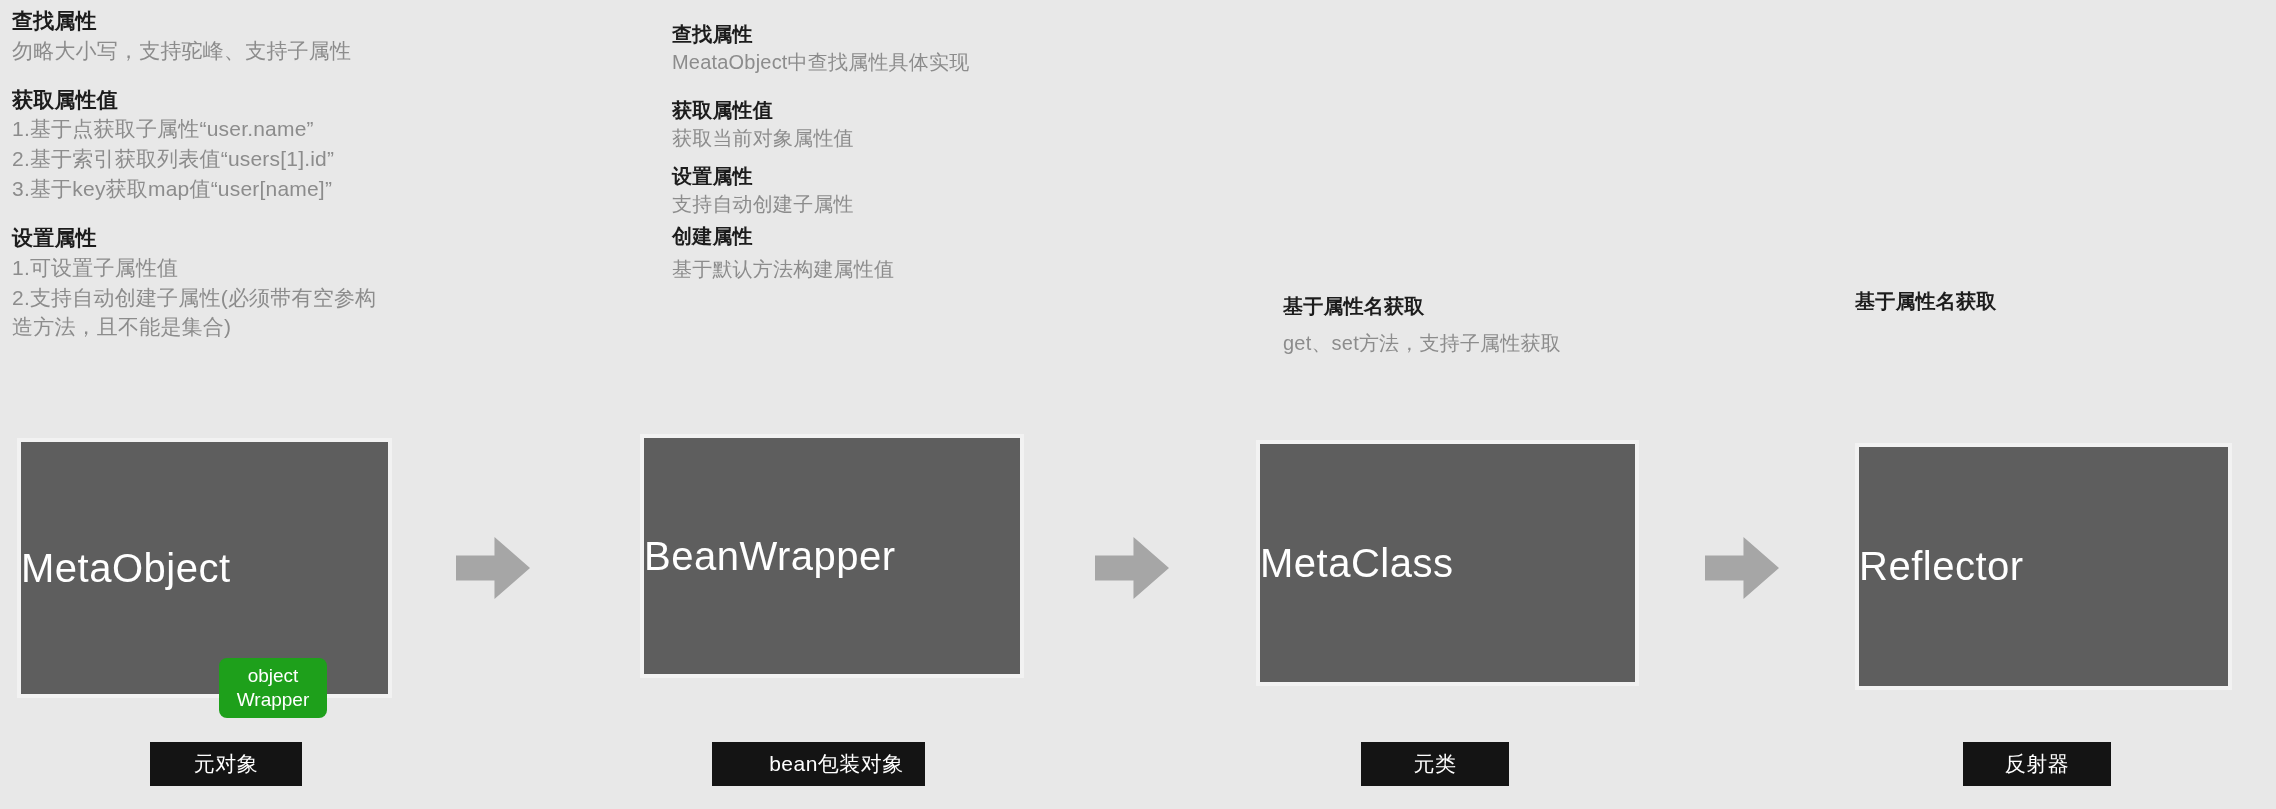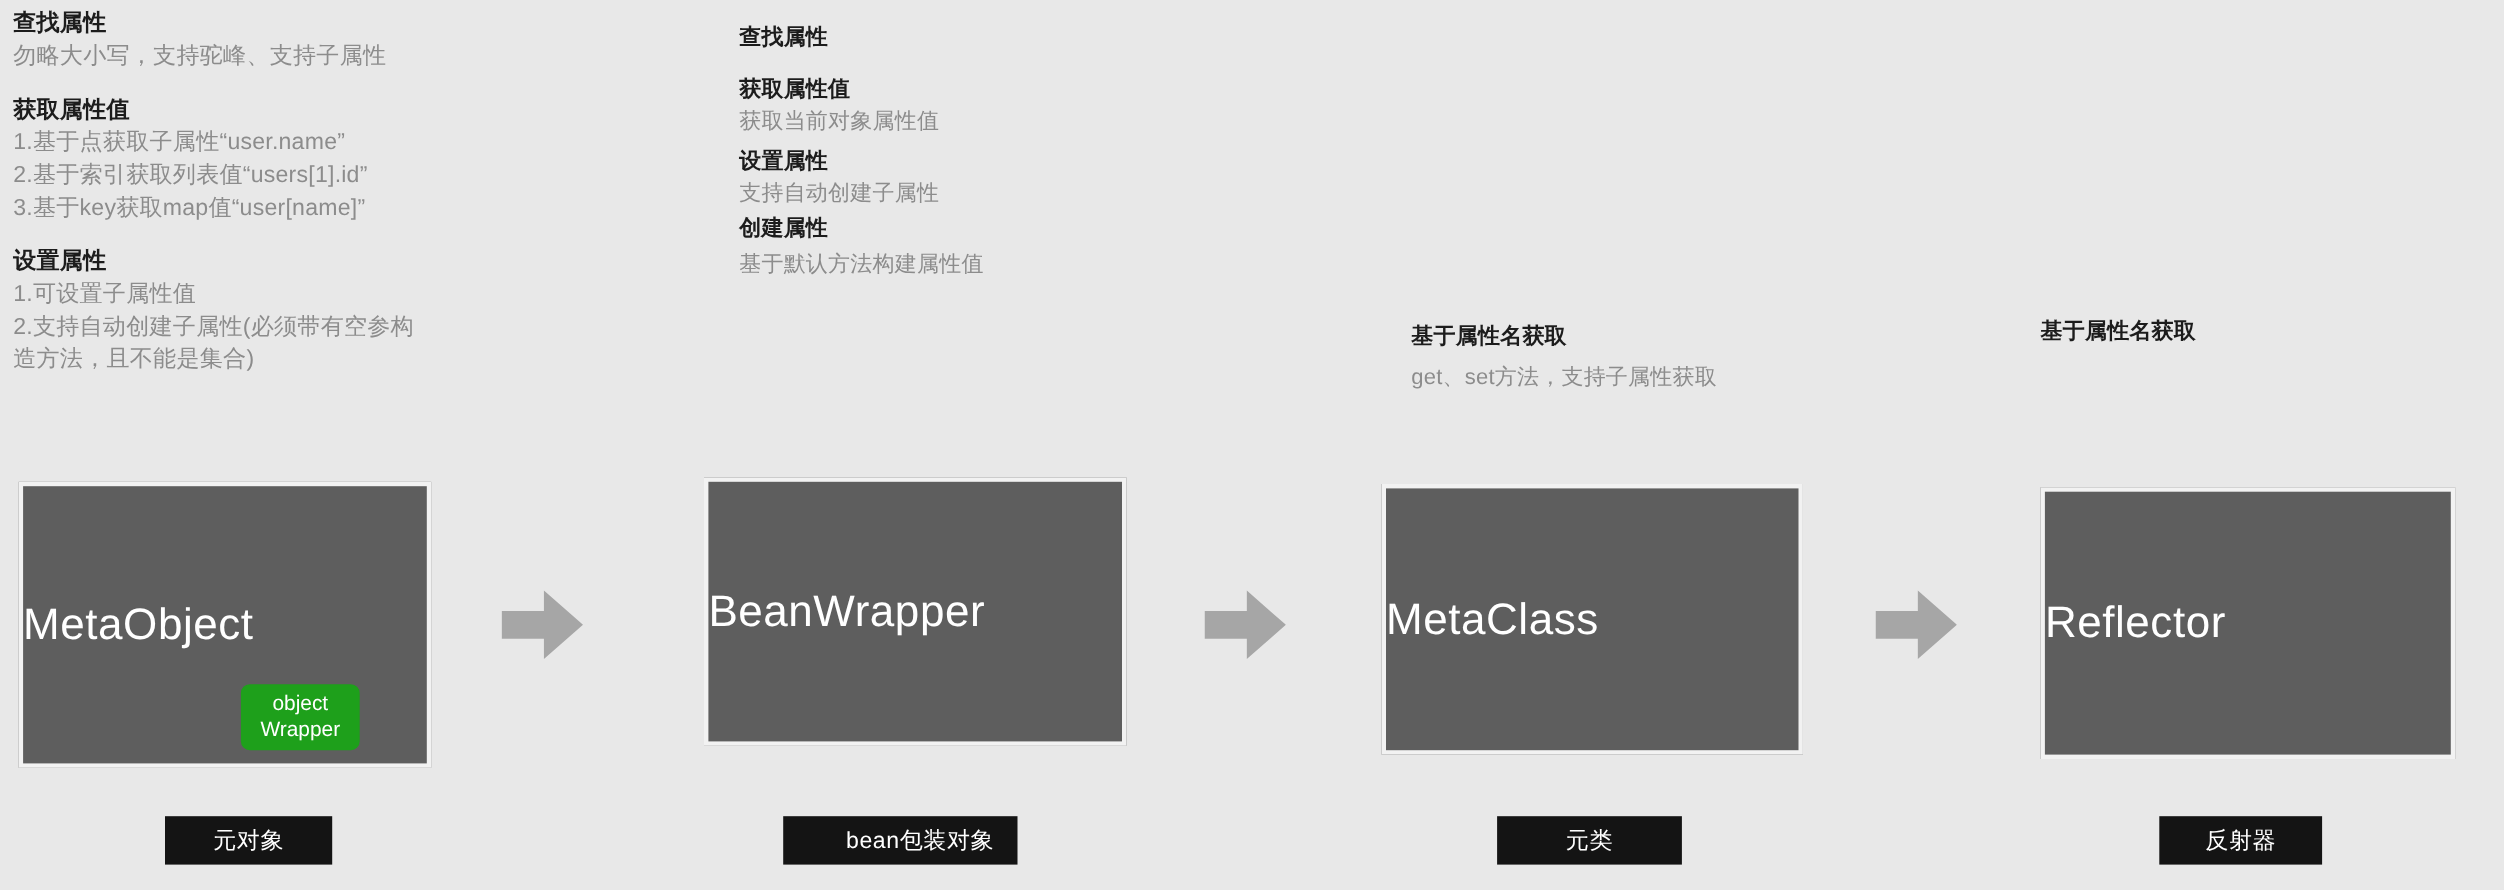--- a/index.html
+++ b/index.html
@@ -83,20 +83,21 @@
     background: #1ea01b;
     color: #ffffff;
     border-radius: 8px;
     font-size: 19px;
     line-height: 1.25;
     text-align: center;
     padding: 6px 14px;
     box-sizing: border-box;
     font-weight: 400;
     white-space: pre-line;
+    margin-top: 36px;
   }
   #badge-objectwrapper {
     left: 219px;
     top: 622px;
     width: 108px;
     height: 60px;
     display: flex;
     align-items: center;
     justify-content: center;
   }
@@ -119,21 +120,21 @@
     font-size: 21px;
     letter-spacing: 0.5px;
     display: flex;
     align-items: center;
     justify-content: center;
     box-sizing: border-box;
     height: 44px;
   }
   #tag-0 { left: 150px;  top: 742px; width: 152px; }
   #tag-1 { left: 712px;  top: 742px; width: 213px; padding-left: 36px; }
-  #tag-2 { left: 1361px; top: 742px; width: 168px; }
+  #tag-2 { left: 1361px; top: 742px; width: 148px; }
   #tag-3 { left: 1963px; top: 742px; width: 148px; }
 </style>
 </head>
 <body>
 
 <div class="canvas">
 
   <div class="notes" id="col-0">
     <div class="note-h">查找属性</div>
     <div class="note-b">勿略大小写，支持驼峰、支持子属性</div>
@@ -144,20 +145,21 @@
 3.基于key获取map值“user[name]”</div>
     <div class="gap-lg"></div>
     <div class="note-h">设置属性</div>
     <div class="note-b">1.可设置子属性值
 2.支持自动创建子属性(必须带有空参构
 造方法，且不能是集合)</div>
   </div>
 
   <div class="notes" id="col-1">
     <div class="note-h">查找属性</div>
+    <div class="note-b">MeataObject中查找属性具体实现</div>
     <div class="gap-lg"></div>
     <div class="note-h">获取属性值</div>
     <div class="note-b">获取当前对象属性值</div>
     <div class="gap-sm"></div>
     <div class="note-h">设置属性</div>
     <div class="note-b">支持自动创建子属性</div>
     <div class="gap-xs"></div>
     <div class="note-h">创建属性</div>
     <div class="gap-xs"></div>
     <div class="note-b">基于默认方法构建属性值</div>

